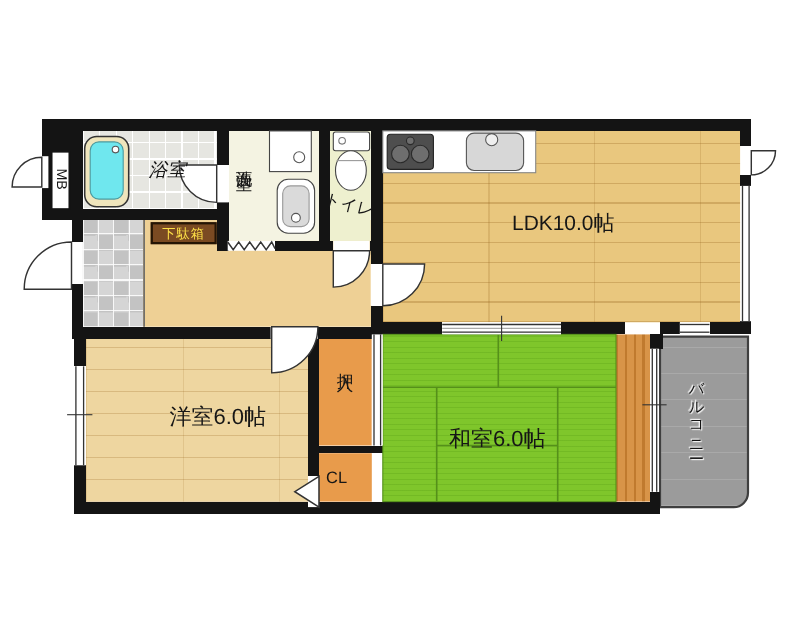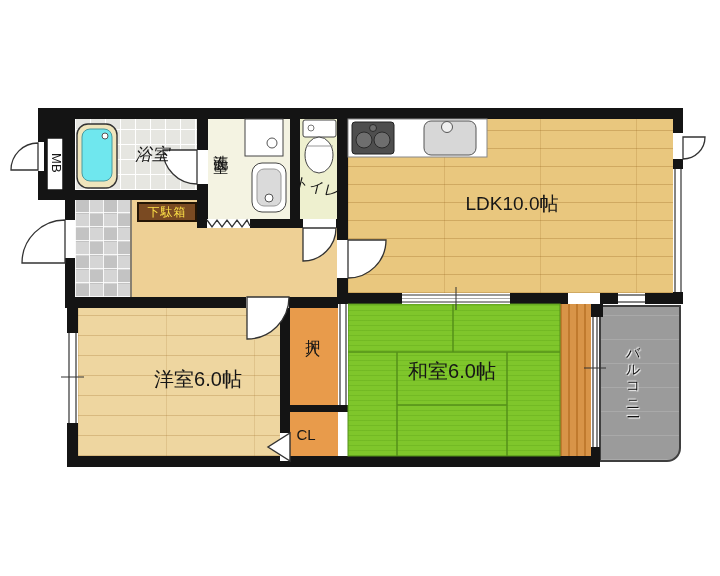--- a/index.html
+++ b/index.html
@@ -215,19 +215,19 @@
       <ellipse cx="319" cy="155" rx="14" ry="18" fill="#fff" stroke="#444"></ellipse>
       <line x1="306" y1="146" x2="333" y2="146" stroke="#999"></line>
     </g>
   </svg>
 
   <div class="lbl c" style="left:112px;top:146px;width:80px;font-size:17px;font-style:italic;">浴室</div>
   <div class="lbl vert" style="left:213px;top:143px;height:72px;font-size:15px;">洗面室</div>
   <div class="lbl" style="left:294px;top:179px;font-size:15px;transform:rotate(14deg);">トイレ</div>
   <div class="lbl c" style="left:430px;top:194px;width:164px;font-size:19px;">LDK10.0帖</div>
   <div class="lbl c" style="left:78px;top:369px;width:200px;font-size:20px;margin-left:20px;">洋室6.0帖</div>
-  <div class="lbl c" style="left:352px;top:361px;width:200px;font-size:20px;">和室6.0帖</div>
+  <div class="lbl c" style="left:352px;top:389px;width:200px;font-size:20px;">和室6.0帖</div>
   <div class="lbl vert" style="left:305px;top:327px;height:52px;font-size:15px;">押入</div>
   <div class="lbl c" style="left:290px;top:427px;width:32px;font-size:15px;">CL</div>
   <div class="lbl vert" id="balcony-label" style="left:626px;top:337px;height:100px;font-size:14px;">バルコニー</div>
   <div class="lbl c" style="left:40px;top:156px;width:32px;font-size:13px;transform:rotate(90deg);">MB</div>
 
 </div>
 
 </body></html>

